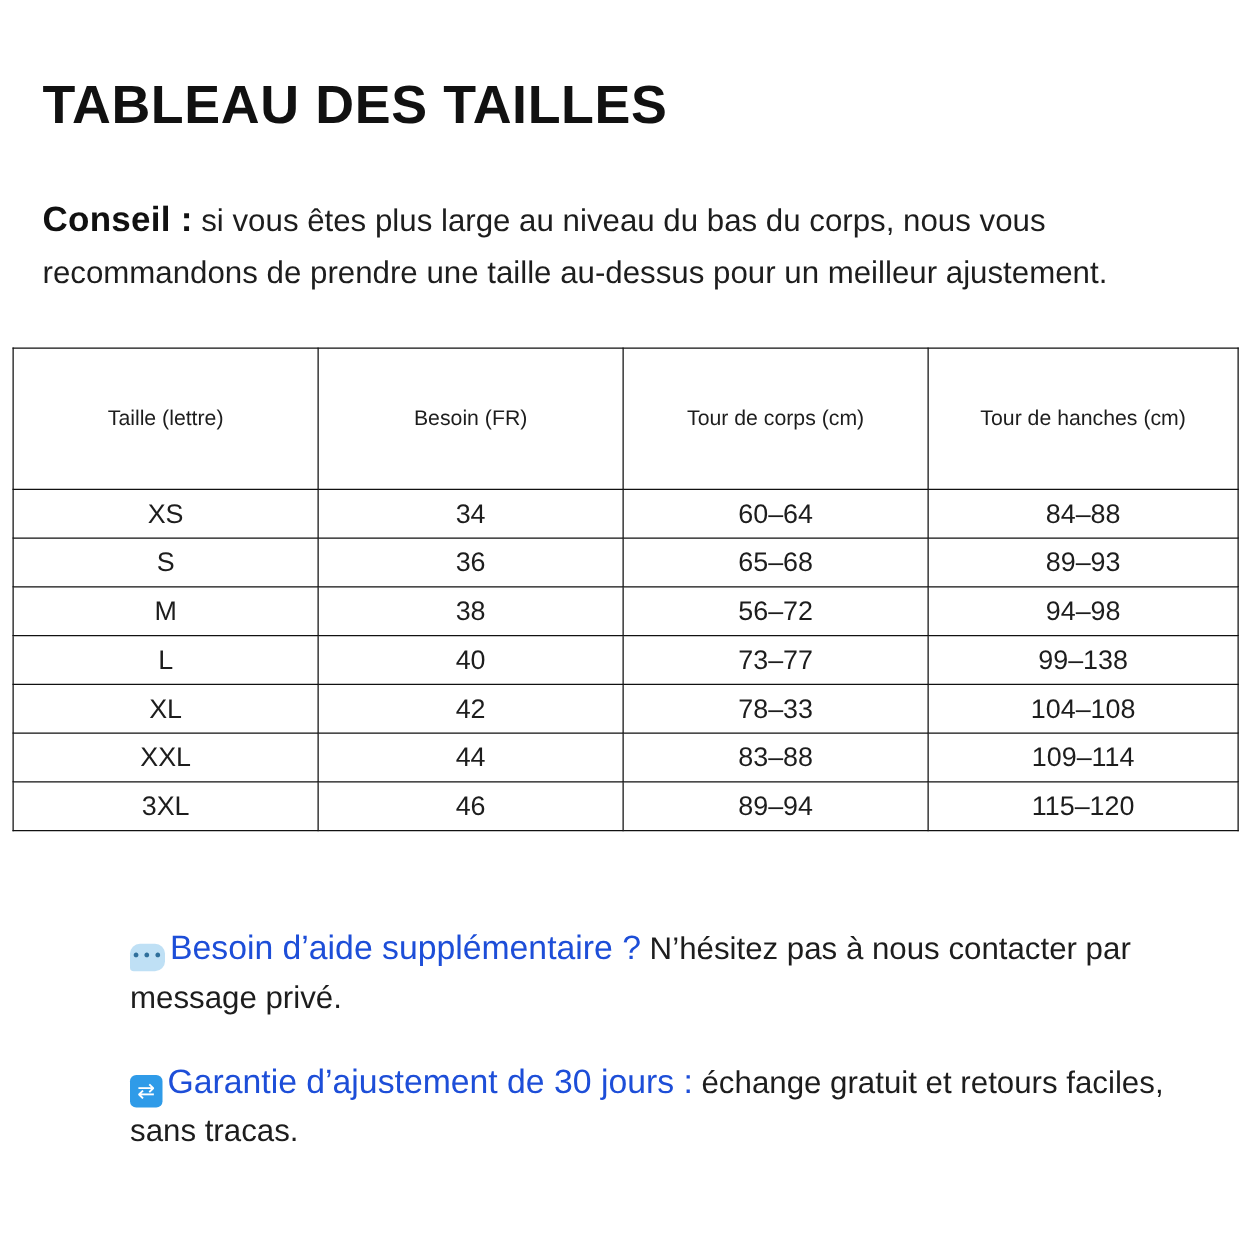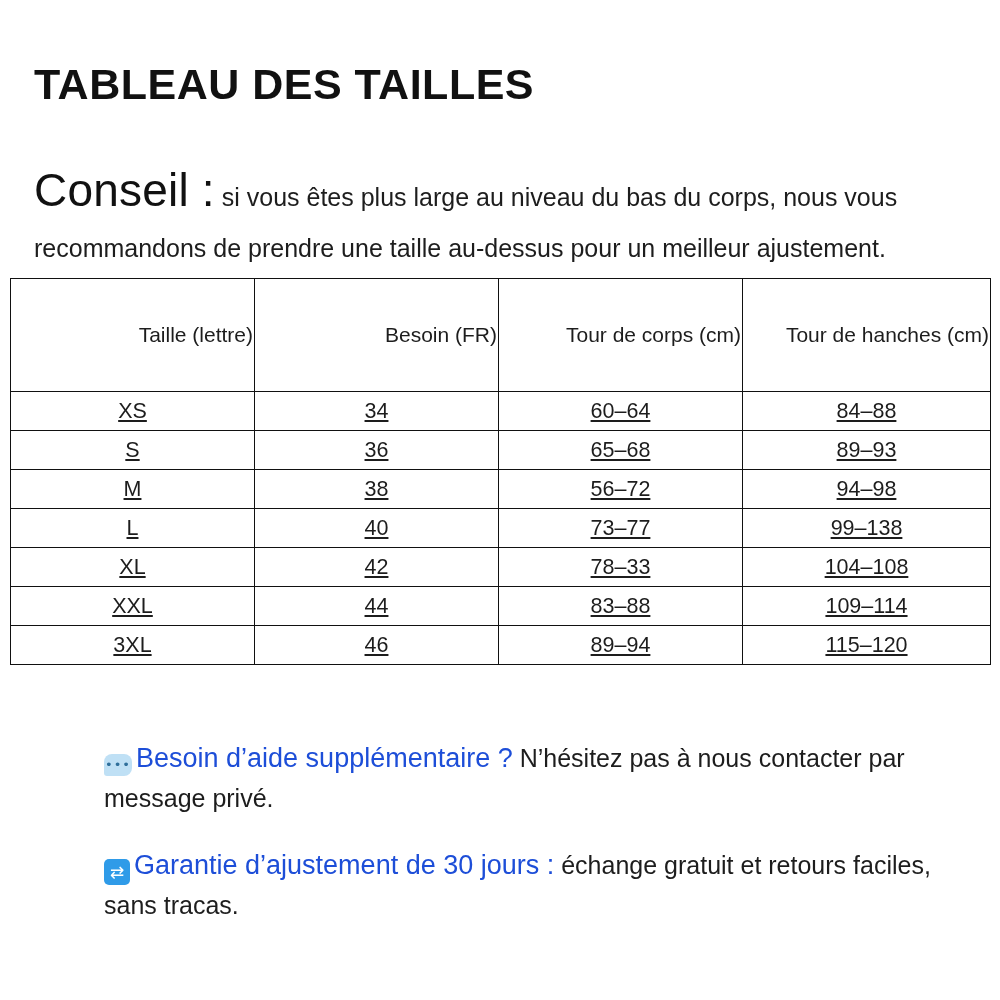--- a/index.html
+++ b/index.html
@@ -39,22 +39,22 @@
   .advice {
     position: absolute;
     left: 34px;
     top: 128px;
     width: 950px;
     font-size: 25px;
     line-height: 1.62;
     color: #1d1d1d;
   }
   .advice .lead {
-    font-size: 46px;
-    font-weight: normal;
+    font-size: 28px;
+    font-weight: bold;
     color: #111111;
     letter-spacing: 0.2px;
   }
 
   
   .size-table {
     position: absolute;
     left: 10px;
     top: 278px;
     width: 980px;
@@ -63,29 +63,27 @@
   }
   .size-table th,
   .size-table td {
     border: 1.6px solid #111111;
     text-align: center;
     color: #1d1d1d;
     font-weight: normal;
   }
   .size-table th {
     height: 110px;
-    font-size: 21px;
+    font-size: 17px;
     vertical-align: middle;
-    text-align: right;
   }
   .size-table td {
     height: 38px;
     font-size: 21.5px;
     padding: 0;
-    text-decoration: underline;
   }
   .size-table col.c1 { width: 244px; }
   .size-table col.c2 { width: 244px; }
   .size-table col.c3 { width: 244px; }
   .size-table col.c4 { width: 248px; }
 
   
   .notes {
     position: absolute;
     left: 104px;

